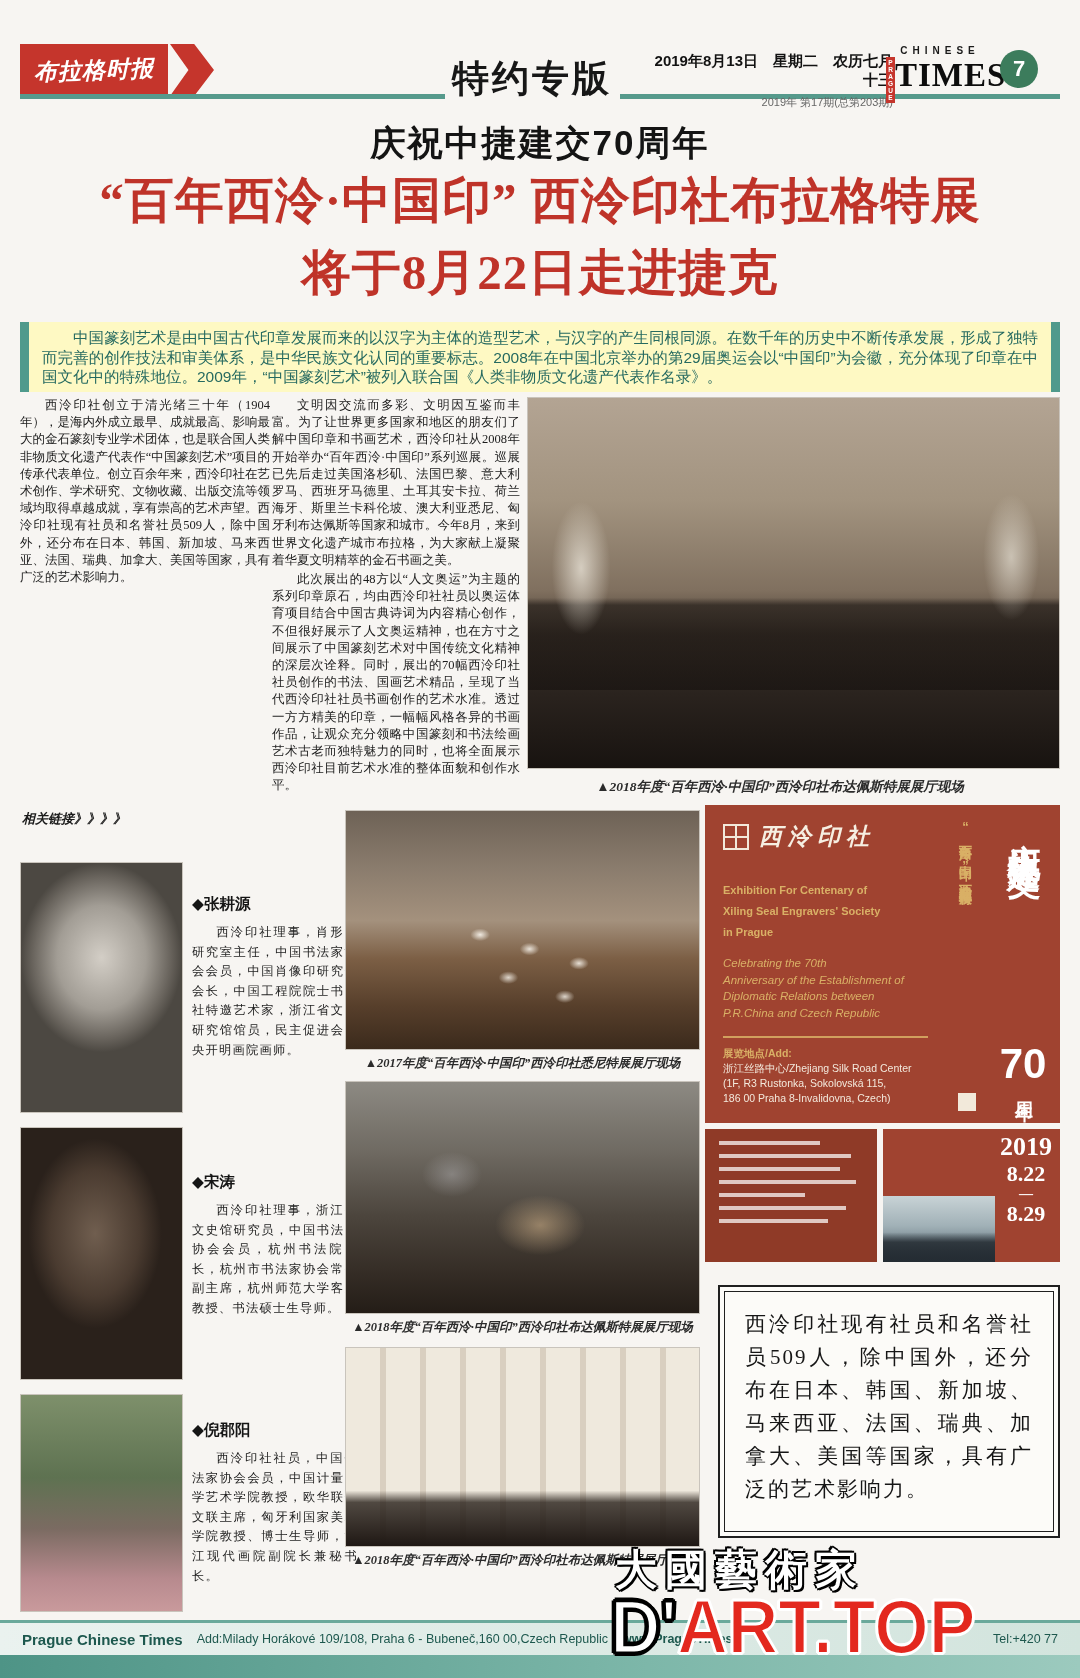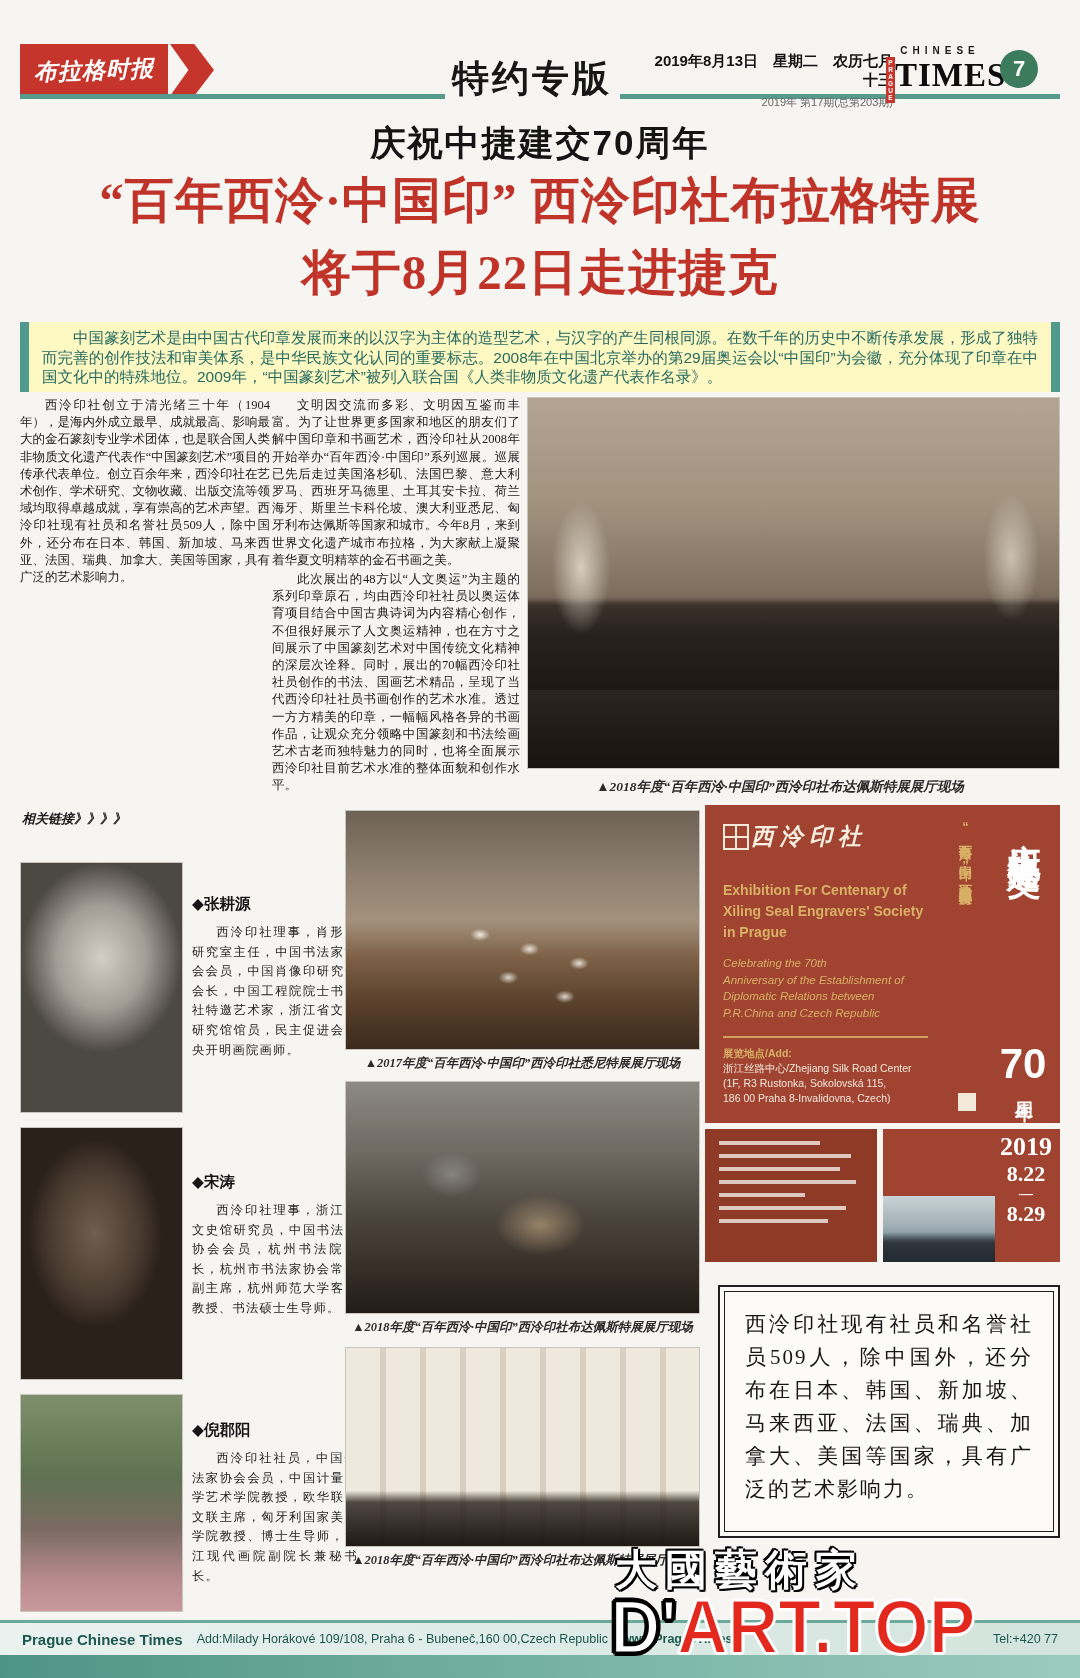--- a/index.html
+++ b/index.html
@@ -101,27 +101,27 @@
     background:
       linear-gradient(180deg, transparent 0 72%, rgba(40,32,26,.8) 78%, #1f1814 100%),
       repeating-linear-gradient(90deg,#efe9dd 0 34px,#d9cfc0 34px 40px); }
   .caption-g { left:345px; width:355px; font-size:12.5px; }
   .caption-ga { top:1055px; } .caption-gb { top:1319px; } .caption-gc { top:1552px; }
 
   
   .poster { position:absolute; left:705px; top:805px; width:355px; height:318px; background:#a04330;
     overflow:hidden; }
   .p-left { position:absolute; left:18px; top:16px; width:214px; }
-  .logo-row { display:flex; align-items:center; gap:2px; }
+  .logo-row { display:flex; align-items:center; gap:10px; }
   .seal-mark { width:26px; height:26px; border:2px solid #f2e9da;
     background:linear-gradient(#f2e9da,#f2e9da) center/2px 100% no-repeat,
                linear-gradient(#f2e9da,#f2e9da) center/100% 2px no-repeat; }
   .seal-name { color:#f6efe2; font-family:"Liberation Serif","DejaVu Serif",serif; font-size:23px;
     font-weight:800; letter-spacing:6px; font-style:italic; }
-  .en-title { margin-top:28px; color:#d9b066; font-size:14px; line-height:21px; font-weight:800; }
+  .en-title { margin-top:28px; color:#d9b066; font-size:11px; line-height:21px; font-weight:800; }
   .en-sub { margin-top:12px; color:#d9b066; font-family:Liberation Sans, sans-serif;
     font-style:italic; font-size:11.5px; line-height:16.5px; }
   .p-divider { margin-top:15px; width:205px; height:1.5px; background:rgba(217,176,102,.85); }
   .venue-label { margin-top:9px; color:#d9b066; font-size:10.5px; font-weight:700; }
   .venue-line { color:#f3e9dc; font-size:10.5px; line-height:15px; }
   .vert { writing-mode:vertical-rl; text-orientation:upright; }
   .vert-gold { position:absolute; right:86px; top:14px; color:#d9b066; font-size:13px;
     letter-spacing:1px; font-weight:600; height:272px; }
   .seal-chip { position:absolute; right:84px; bottom:12px; width:18px; height:18px; background:#f2e9da; }
   .vert-white { position:absolute; right:14px; top:12px; color:#fff; font-size:33px; font-weight:800;

